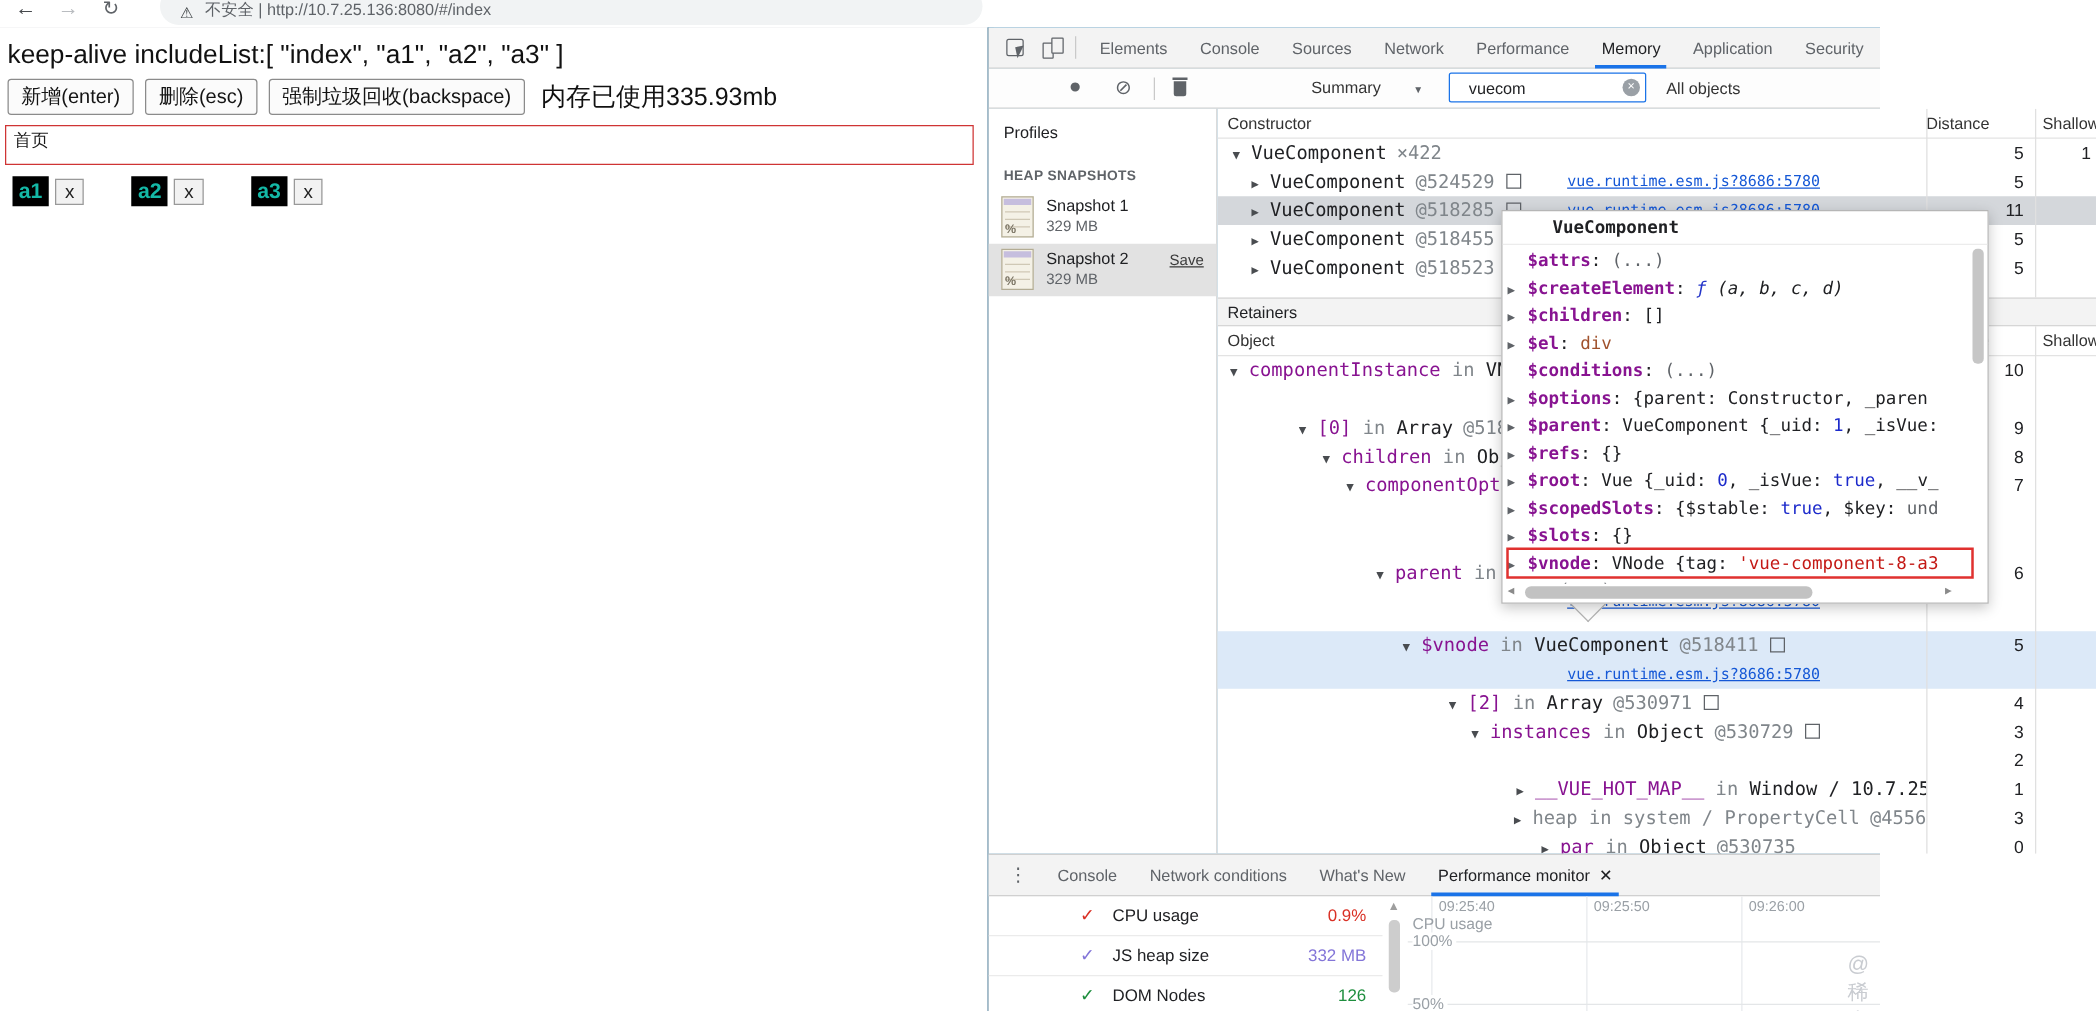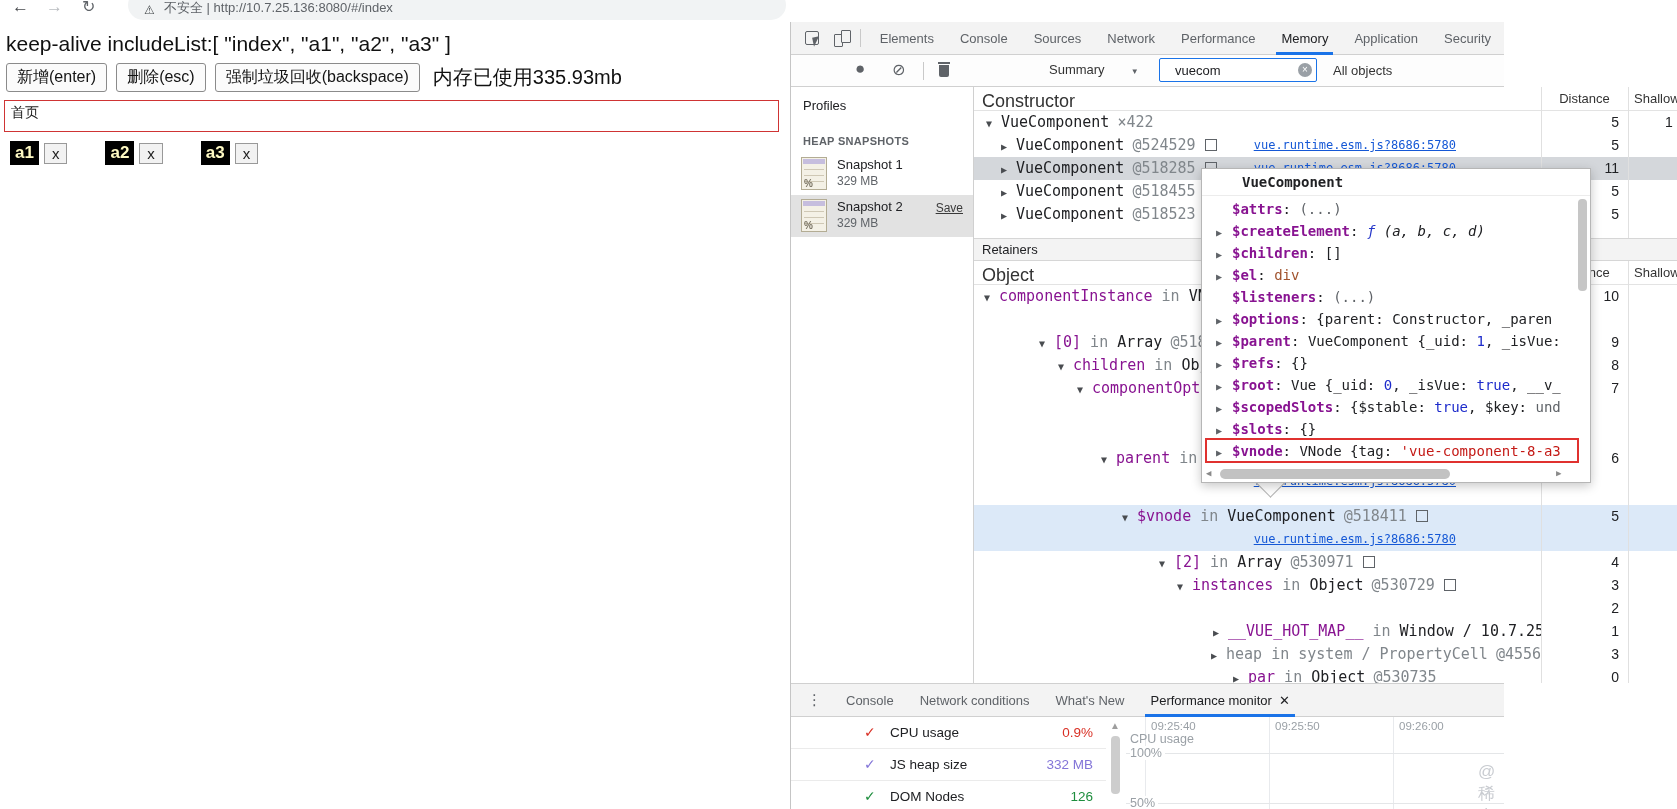--- a/index.html
+++ b/index.html
@@ -19,21 +19,21 @@
   
   .page{position:absolute;left:0;top:22px;width:790px;height:787px;background:#fff;}
   .ptitle{margin:10px 0 0 6px;font-size:21px;color:#111;}
   .btnrow{margin:7px 0 0 6px;display:flex;align-items:center;}
   .pbtn{font-family:inherit;font-size:16px;color:#141414;background:#fbfbfb;border:1px solid #8b8b8b;
         border-radius:3px;padding:3px 10px;margin-right:9px;cursor:pointer;}
   .memtext{font-size:20px;color:#111;margin-left:4px;}
   .routebox{margin:8px 0 0 4px;width:773px;height:30px;border:1.5px solid #cf3434;}
   .routebox span{display:inline-block;margin:3px 0 0 6px;font-size:14px;color:#1b1b1b;}
   .atabs{margin:9px 0 0 10px;display:flex;align-items:center;}
-  .atab{background:#000;color:#fef9c3;font-size:17px;font-weight:bold;padding:2px 5px;cursor:pointer;}
+  .atab{background:#000;color:#14b8a6;font-size:17px;font-weight:bold;padding:2px 5px;cursor:pointer;}
   .xbtn{font-family:inherit;font-size:15px;color:#222;background:#f2f2f2;border:1px solid #999;
         padding:1px 7px;margin:0 38px 0 5px;cursor:pointer;}
 
   
   .dt{position:absolute;left:790px;top:22px;width:714px;height:787px;background:#0369a1;border-left:1px solid #c5c5c5;box-sizing:border-box;}
   .dt-tabs{position:absolute;left:0;top:0;width:100%;height:33px;background:#f3f3f3;border-bottom:1px solid #d0d0d0;
            display:flex;align-items:center;box-sizing:border-box;}
   .icbtn{position:relative;width:22px;height:22px;margin-left:11px;cursor:pointer;}
   .insp-box{position:absolute;left:3px;top:4px;width:12px;height:12px;border:1.6px solid #5f6368;border-radius:2px;}
   .insp-cur{position:absolute;left:11px;top:10px;width:0;height:0;border-top:9px solid #5f6368;border-right:7px solid transparent;transform:rotate(-12deg);}
@@ -73,22 +73,22 @@
   .snapic .l1{top:11px}.snapic .l2{top:17px}.snapic .l3{top:23px}
   .snapic .pct{position:absolute;left:2px;bottom:0;font-size:10px;font-weight:bold;color:#7a7464;}
   .sname{position:absolute;left:46px;top:4px;font-size:13px;color:#202124;}
   .ssize{position:absolute;left:46px;top:21px;font-size:12px;color:#5f6368;}
   .savelink{position:absolute;right:10px;top:6px;font-size:12px;color:#3a3a3a;text-decoration:underline;cursor:pointer;}
 
   
   .grid{position:absolute;left:183px;top:0;width:704px;height:596px;overflow:hidden;background:#fff;}
   .coldiv{position:absolute;width:1px;background:#e0e0e0;z-index:2;}
   .ghead{position:relative;height:24px;border-bottom:1px solid #e3e3e3;box-sizing:border-box;}
-  .ghead .glabel{position:absolute;left:8px;top:4px;font-size:18px;color:#333;text-align:center;}
-  .hdist{position:absolute;left:567px;top:4px;width:87px;text-align:center;font-size:13px;color:#333;}
+  .ghead .glabel{position:absolute;left:8px;top:4px;font-size:13px;color:#333;text-align:center;}
+  .hdist{position:absolute;left:567px;top:4px;width:87px;text-align:left;font-size:13px;color:#333;}
   .hshal{position:absolute;left:660px;top:4px;font-size:13px;color:#333;white-space:nowrap;}
   .grow{position:relative;height:23px;line-height:23px;font-size:15px;box-sizing:border-box;}
   .grow.sel-gray{background:#d4d7db;}
   .grow.sel-blue{background:#dce9f8;}
   .ncell{position:relative;margin-right:137px;overflow:hidden;white-space:pre;height:23px;
          font-family:"DejaVu Sans Mono","Liberation Mono",monospace;}
   .arr{display:inline-block;width:15px;font-size:10px;color:#494c50;}
   .nm{color:#202124;}
   .retnm{color:#881391;}
   .gid{color:#80868b;margin-left:8px;}
@@ -103,21 +103,21 @@
   .shcell{position:absolute;left:654px;top:0;width:50px;padding-left:37px;box-sizing:border-box;font-size:14px;color:#202124;}
   .retbar{height:23px;line-height:22px;background:#f3f3f3;border-top:1px solid #d6d6d6;border-bottom:1px solid #d6d6d6;
           padding-left:8px;font-size:13px;color:#202124;box-sizing:border-box;margin-top:12px;position:relative;z-index:3;}
 
   
   .popover{position:absolute;left:410px;top:146px;width:390px;height:315px;background:#fff;border:1px solid #b6b6b6;
            box-shadow:0 3px 10px rgba(0,0,0,.22);z-index:20;box-sizing:border-box;overflow:hidden;
            font-family:"DejaVu Sans Mono","Liberation Mono",monospace;font-size:14px;}
   .pop-title{height:26px;line-height:26px;padding-left:40px;font-weight:bold;color:#202124;border-bottom:1px solid #ececec;}
   .pop-body{padding-top:2px;}
-  .trow{height:22px;line-height:22px;padding-left:14px;white-space:pre;}
+  .trow{height:22px;line-height:22px;padding-left:4px;white-space:pre;}
   .tarr{display:inline-block;width:16px;font-size:10px;color:#5f6368;}
   .tname{color:#881391;font-weight:bold;}
   .tc{color:#202124;}
   .v{color:#202124;}
   .vg{color:#5f6368;}
   .vb{color:#1c2acb;}
   .vr{color:#c41a16;}
   .vi{font-style:italic;}
   .vf{color:#2536c9;font-style:italic;}
   .vn{color:#a0522d;}
@@ -361,21 +361,21 @@
     </div>
 
     <div class="pop-pointer"></div>
     <div class="popover">
       <div class="pop-title">VueComponent</div>
       <div class="pop-body">
         <div class="trow"><span class="tarr"></span><span class="tname">$attrs</span><span class="tc">: </span><span class="v vg">(...)</span></div>
         <div class="trow"><span class="tarr">▶</span><span class="tname">$createElement</span><span class="tc">: </span><span class="v vf">ƒ</span><span class="v vi"> (a, b, c, d)</span></div>
         <div class="trow"><span class="tarr">▶</span><span class="tname">$children</span><span class="tc">: </span><span class="v">[]</span></div>
         <div class="trow"><span class="tarr">▶</span><span class="tname">$el</span><span class="tc">: </span><span class="v vn">div</span></div>
-        <div class="trow"><span class="tarr"></span><span class="tname">$listeners</span><span class="tc">: </span><span class="v vg">(...)</span></div>
+        <div class="trow"><span class="tarr"></span><span class="tname">$conditions</span><span class="tc">: </span><span class="v vg">(...)</span></div>
         <div class="trow"><span class="tarr">▶</span><span class="tname">$options</span><span class="tc">: </span><span class="v">{parent: Constructor, _paren</span></div>
         <div class="trow"><span class="tarr">▶</span><span class="tname">$parent</span><span class="tc">: </span><span class="v">VueComponent {_uid: </span><span class="v vb">1</span><span class="v">, _isVue:</span></div>
         <div class="trow"><span class="tarr">▶</span><span class="tname">$refs</span><span class="tc">: </span><span class="v">{}</span></div>
         <div class="trow"><span class="tarr">▶</span><span class="tname">$root</span><span class="tc">: </span><span class="v">Vue {_uid: </span><span class="v vb">0</span><span class="v">, _isVue: </span><span class="v vb">true</span><span class="v">, __v_</span></div>
         <div class="trow"><span class="tarr">▶</span><span class="tname">$scopedSlots</span><span class="tc">: </span><span class="v">{$stable: </span><span class="v vb">true</span><span class="v">, $key: </span><span class="v vg">und</span></div>
         <div class="trow"><span class="tarr">▶</span><span class="tname">$slots</span><span class="tc">: </span><span class="v">{}</span></div>
         <div class="trow"><span class="tarr">▶</span><span class="tname">$vnode</span><span class="tc">: </span><span class="v">VNode {tag: </span><span class="v vr">'vue-component-8-a3</span></div>
         <div class="trow"><span class="tarr"></span><span class="tname">a</span><span class="tc">: </span><span class="v vg">(...)</span></div>
       </div>
       <div class="redbox"></div>

